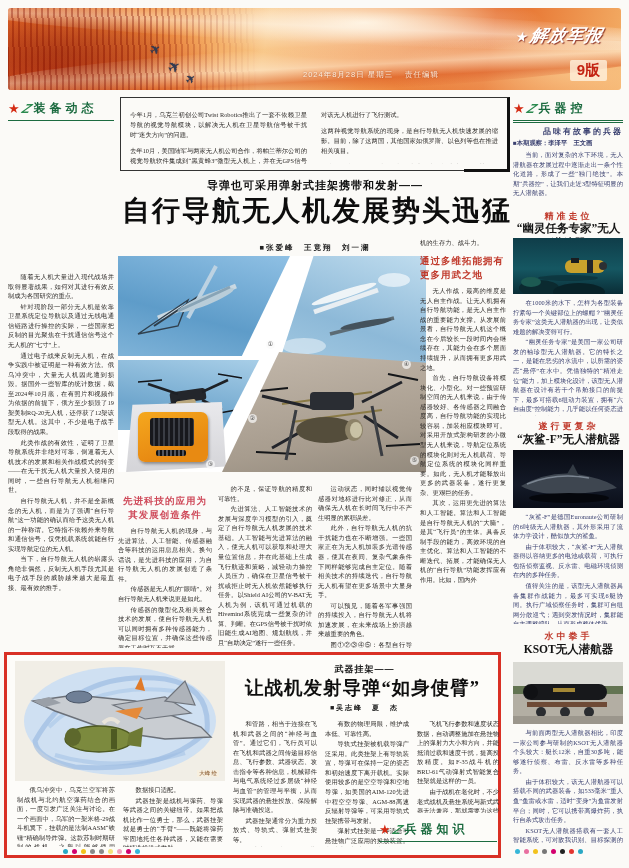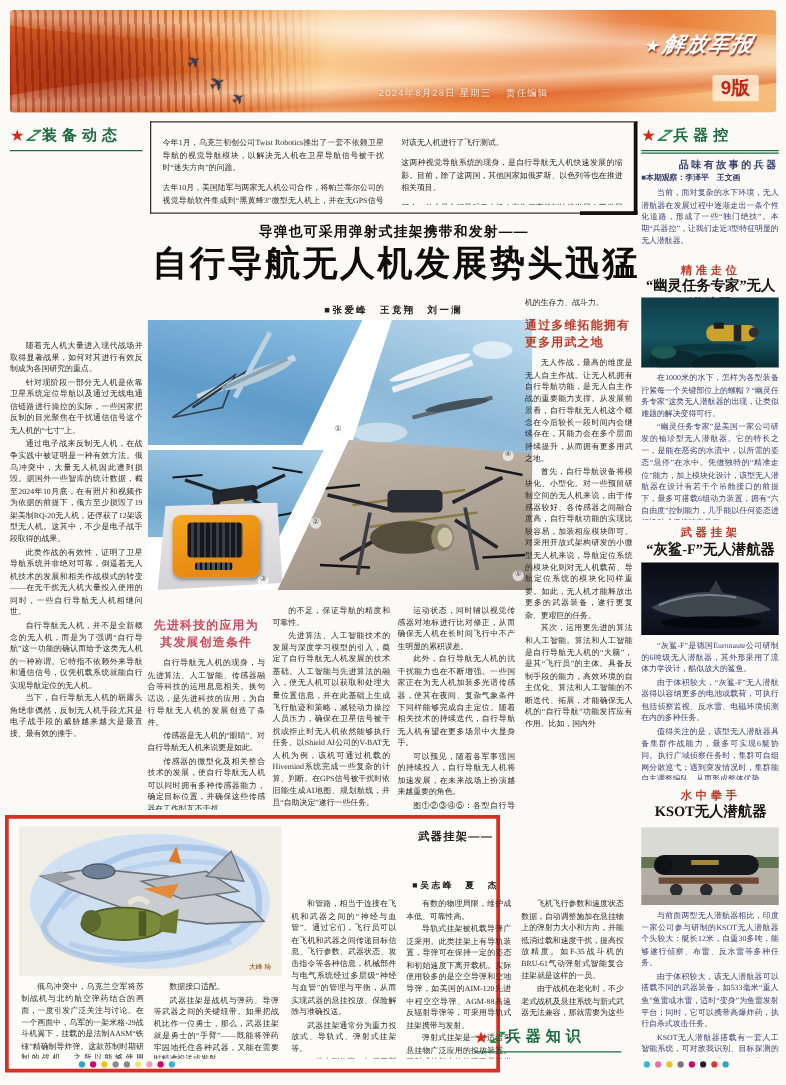--- a/index.html
+++ b/index.html
@@ -50,21 +50,21 @@
   
   .collage{position:absolute;left:118px;top:256px;width:308px;height:216px;background:#fff;}
   .photo{position:absolute;overflow:hidden;}
   .numbadge{position:absolute;width:9px;height:9px;border-radius:50%;background:rgba(250,250,250,.72);color:#444;font-size:6px;line-height:9px;text-align:center;font-family:"Liberation Sans",sans-serif;}
   
   .sb-tag{position:absolute;font-size:8px;color:#3a4070;letter-spacing:2px;text-align:right;font-weight:bold;}
   .sb-kicker{position:absolute;width:111px;text-align:center;font-weight:bold;color:#c0392b;font-size:9px;letter-spacing:3px;font-family:"Liberation Serif",serif;}
   .sb-title{position:absolute;width:111px;text-align:center;font-weight:bold;color:#141414;font-size:11.5px;letter-spacing:0px;font-family:"Liberation Serif",serif;}
   .sb-photo{position:absolute;left:513px;width:110px;overflow:hidden;}
   
-  .redbox{position:absolute;left:4px;top:652px;width:396px;height:206px;border:3px solid #d93025;background:#fdfcf9;}
+  .redbox{position:absolute;left:4px;top:652px;width:497px;height:206px;border:3px solid #d93025;background:#fdfcf9;}
   .rb-kicker{position:absolute;left:225px;top:8px;width:265px;text-align:center;font-weight:bold;font-size:9px;color:#222;font-family:"Liberation Sans",sans-serif;letter-spacing:1px;}
   .rb-title{position:absolute;left:218px;top:20px;width:275px;text-align:center;font-weight:bold;font-size:18.5px;color:#0e0e0e;font-family:"Liberation Serif",serif;letter-spacing:1px;}
   .rb-byline{position:absolute;left:225px;top:48px;width:265px;text-align:center;font-size:7px;font-weight:bold;color:#222;letter-spacing:2px;}
   .illus{position:absolute;left:8px;top:6px;width:210px;height:120px;background:#f1eee6;overflow:hidden;}
   .illus-cap{position:absolute;right:6px;bottom:4px;font-size:5.5px;color:#7a4516;background:rgba(250,240,220,.7);padding:0 2px;}
   .dots{position:absolute;display:flex;gap:4px;}
   .dots span{width:5px;height:5px;border-radius:50%;display:block;}
   .footer-strip{position:absolute;left:0;top:860px;width:629px;height:8px;background:#fbfaf7;}
 </style>
 </head>
@@ -230,21 +230,21 @@
       <rect x="74" y="22" width="6" height="13" fill="#23262a"></rect>
       <circle cx="90" cy="28" r="4" fill="#2c2f33"></circle>
       <ellipse cx="55" cy="40" rx="30" ry="3" fill="#0d333c" opacity=".8"></ellipse>
     </svg>
   </div>
   <div class="col scol" style="left:513px;top:298px;width:110px;height:118px;" data-name="uuv1-body">
       <p class="para">在1000米的水下，怎样为各型装备拧紧每一个关键部位上的螺帽？“幽灵任务专家”这类无人潜航器的出现，让类似难题的解决变得可行。</p>
       <p class="para">“幽灵任务专家”是美国一家公司研发的袖珍型无人潜航器。它的特长之一，是能在恶劣的水流中，以所需的姿态“悬停”在水中。凭借独特的“精准走位”能力，加上模块化设计，该型无人潜航器在设计有若干个吊舱接口的前提下，最多可搭载6组动力装置，拥有“六自由度”控制能力，几乎能以任何姿态进行机动或保持稳定悬停。</p>
     </div>
 
-  <div class="sb-kicker" style="left:513px;top:420px;" data-name="uuv2-kicker">武器挂架</div>
+  <div class="sb-kicker" style="left:513px;top:420px;" data-name="uuv2-kicker">遂行更复杂</div>
   <div class="sb-title" style="left:513px;top:432px;" data-name="uuv2-title">“灰鲨-F”无人潜航器</div>
   <div class="sb-photo" style="top:450px;height:58px;background:linear-gradient(180deg,#090c14,#141a28 60%,#0a0e18);" data-name="uuv2-photo">
     <svg width="110" height="58" viewBox="0 0 110 58" data-name="grey-shark-uuv-art">
       <path d="M8 36 Q40 18 74 26 Q96 31 104 38 Q80 44 48 44 Q22 44 8 36 Z" fill="#3e4650"></path>
       <path d="M14 34 Q44 22 76 28" stroke="#7b8591" stroke-width="1.6" fill="none"></path>
       <path d="M54 24 L60 14 L66 26 Z" fill="#333b44"></path>
       <ellipse cx="56" cy="48" rx="40" ry="5" fill="#05070c"></ellipse>
     </svg>
   </div>
   <div class="col scol" style="left:513px;top:512px;width:110px;height:112px;" data-name="uuv2-body">
@@ -303,20 +303,21 @@
         <ellipse cx="58" cy="76" rx="8" ry="9" fill="#5d682c"></ellipse>
         <rect x="96" y="68" width="6" height="20" fill="#4e5a22"></rect>
         <path d="M114 72 L128 66 L126 86 L112 84 Z" fill="#6e7a34"></path>
         <path d="M88 62 Q96 54 104 62" stroke="#e9e4da" stroke-width="4" fill="none"></path>
         <path d="M120 28 L126 16 L130 30 Z" fill="#e07a28"></path>
       </svg>
       <span class="illus-cap" data-name="illustration-caption">大峰 绘</span>
     </div>
 
     <div class="rb-kicker" data-name="featured-kicker">武器挂架——</div>
+    <div class="rb-title" data-name="featured-title">让战机发射导弹“如身使臂”</div>
     <div class="rb-byline" data-name="featured-byline">■吴志峰　夏　杰</div>
 
     <div class="col" style="left:10px;top:130px;width:98px;height:62px;" data-name="featured-col-1">
         <p class="para">俄乌冲突中，乌克兰空军将苏制战机与北约航空弹药结合的画面，一度引发广泛关注与讨论。在一个画面中，乌军的一架米格-29战斗机翼下，挂载的是法制AASM“铁锤”精确制导炸弹。这款苏制时期研制的战机，之所以能够使用AASM“铁锤”这类西方弹药，关键在于进行了匹配性改装，尤其是加装了专用GPS信号转接插座，实现了苏制接点与北约制式弹药的物理、电气及</p>
       </div>
     <div class="col" style="left:116px;top:130px;width:100px;height:62px;" data-name="featured-col-2">
         <p class="para">数据接口适配。</p>
         <p class="para">武器挂架是战机与弹药、导弹等武器之间的关键纽带。如果把战机比作一位勇士，那么，武器挂架就是勇士的“手臂”——既能将弹药牢固地托住各种武器，又能在需要时精准投送或发射。</p>
       </div>
     <div class="col" style="left:226px;top:64px;width:84px;height:128px;" data-name="featured-col-3">

